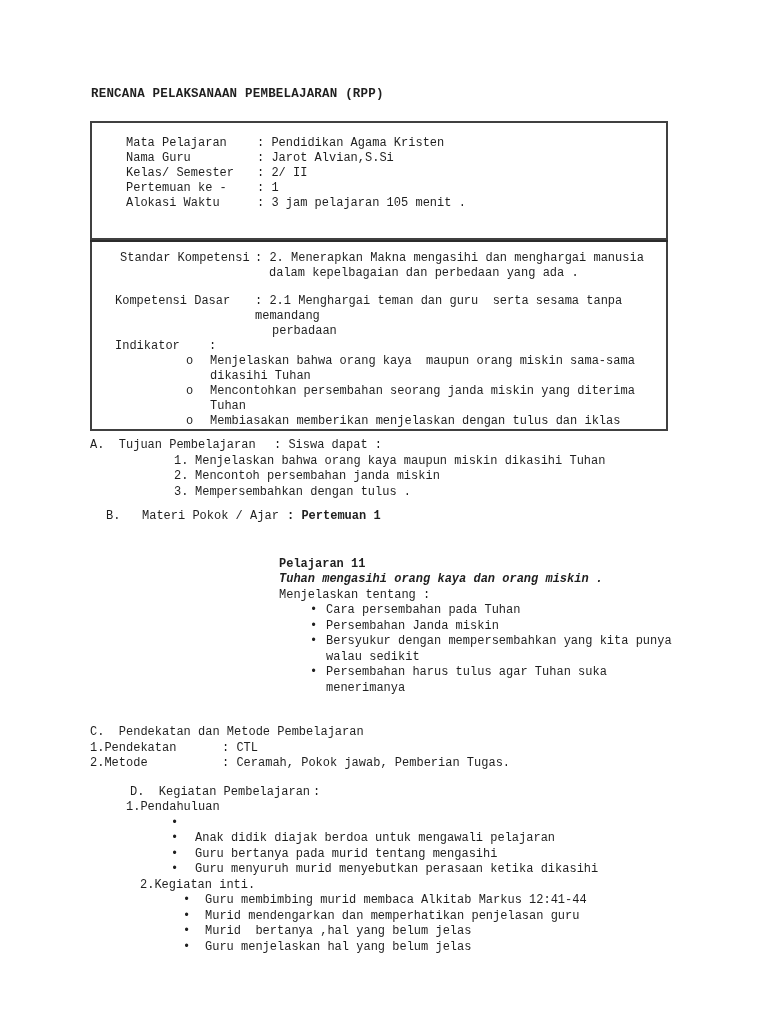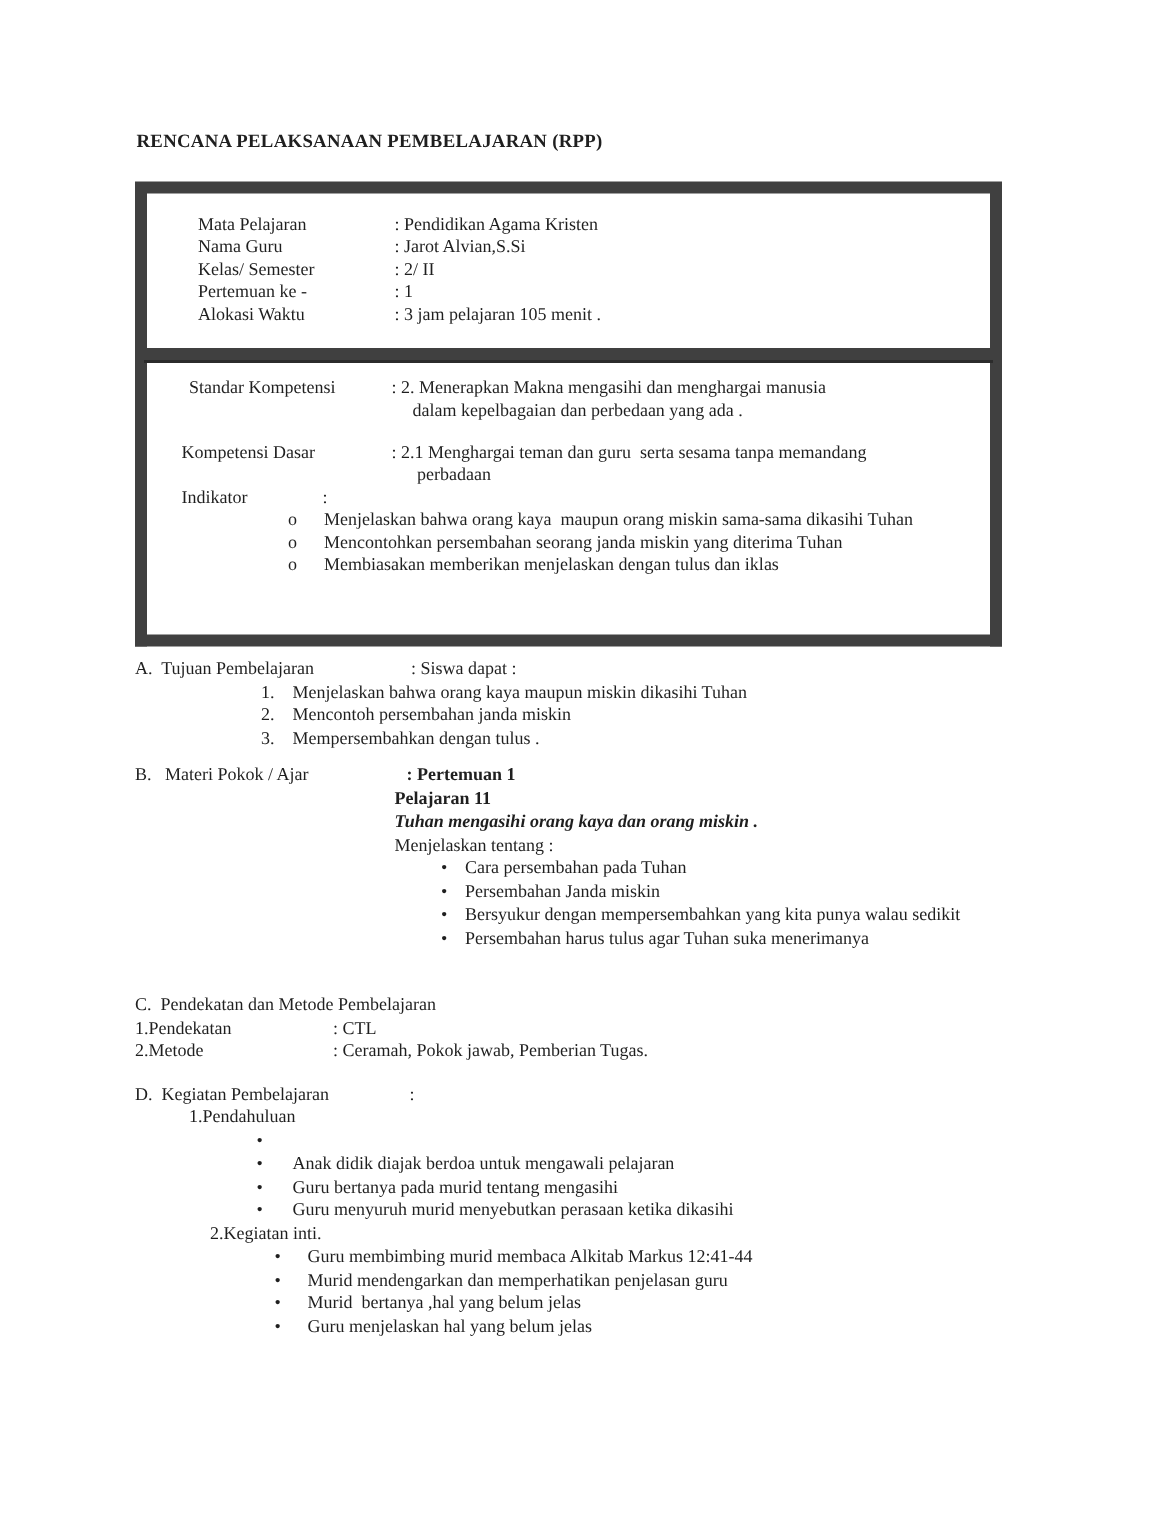--- a/index.html
+++ b/index.html
@@ -1,33 +1,33 @@
 <!DOCTYPE html>
 <html><head>
 <meta charset="utf-8">
 <style>
   html,body{margin:0;padding:0;background:#ffffff;}
   .page{
     position:relative;
     width:768px;height:1024px;
     background:#ffffff;
-    font-family:Liberation Serif, serif;
+    font-family:Liberation Mono, monospace;
     color:#1f1f1f;
     font-size:12px;
     line-height:15px;
     overflow:hidden;
   }
   .t{white-space:pre-wrap;}
   .doc-title{
     position:absolute;left:91px;top:87px;
     font-weight:bold;font-size:12.5px;letter-spacing:.2px;
   }
   
   .boxes{position:absolute;left:90px;top:121px;width:578px;}
-  .box{border:8px solid #404040;box-sizing:border-box;background:#fff;}
+  .box{border:2px solid #404040;box-sizing:border-box;background:#fff;}
   .box1{height:119px;padding:13px 10px 0 34px;}
   .box2{height:191px;border-top:none;padding:11px 10px 4px 23px;position:relative;}
   .box2:before{content:"";position:absolute;left:-2px;right:-2px;top:0;border-top:2px solid #2b2b2b;}
   .row{display:flex;}
   .lab{flex:0 0 auto;}
   .b1lab{width:131px;}
   .sk-row{margin-left:5px;}
   .sk-lab{width:135px;}
   .kd-row{margin-top:13px;}
   .kd-lab{width:140px;}
@@ -36,33 +36,33 @@
   .ind-row{margin-top:0;}
   .ind-lab{width:94px;}
   .o-row{display:flex;margin-left:71px;}
   .o-mark{flex:0 0 24px;}
   .o-text{max-width:442px;}
   
   .sections{position:absolute;left:90px;top:438px;width:600px;line-height:15.5px;}
   .sec-a-head .lab{width:184px;}
   .a-items{margin-left:84px;}
   .a-num{flex:0 0 21px;}
-  .sec-b{margin-top:9px;}
+  .sec-b{margin-top:9px;justify-content:center;}
   .sec-b-lab{width:173px;}
   .b-line1{padding-left:8px;font-weight:bold;}
-  .b-line2{font-weight:bold;}
+  .b-line2{font-weight:bold;margin-top:32px;}
   .b-line3{font-weight:bold;font-style:italic;}
   .dot-row{display:flex;margin-left:31px;}
   .dot-mark{flex:0 0 16px;}
   .dot-text{max-width:348px;}
   .sec-c{margin-top:29px;}
   .c-rows{}
   .c-lab{width:132px;}
   .sec-d{margin-top:13px;}
-  .sec-d-head .lab{width:183px;}
+  .sec-d-head .lab{width:183px;margin-left:40px;}
   .d-sub1{margin-left:36px;}
   .d1-row{display:flex;margin-left:81px;}
   .d1-mark{flex:0 0 24px;}
   .d-sub2{margin-left:50px;}
   .d2-row{display:flex;margin-left:93px;}
   .d2-mark{flex:0 0 22px;}
 </style>
 </head>
 <body>
 

